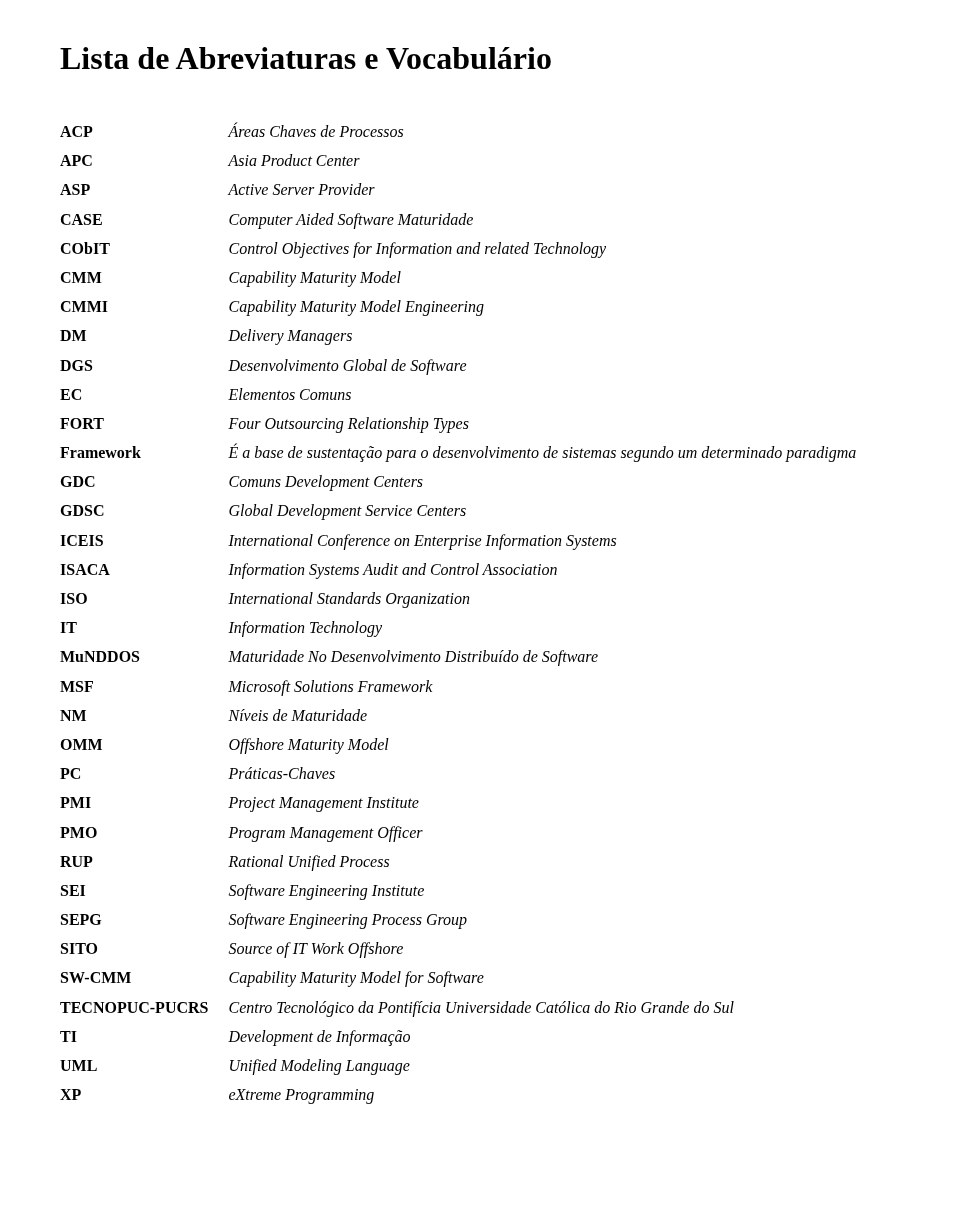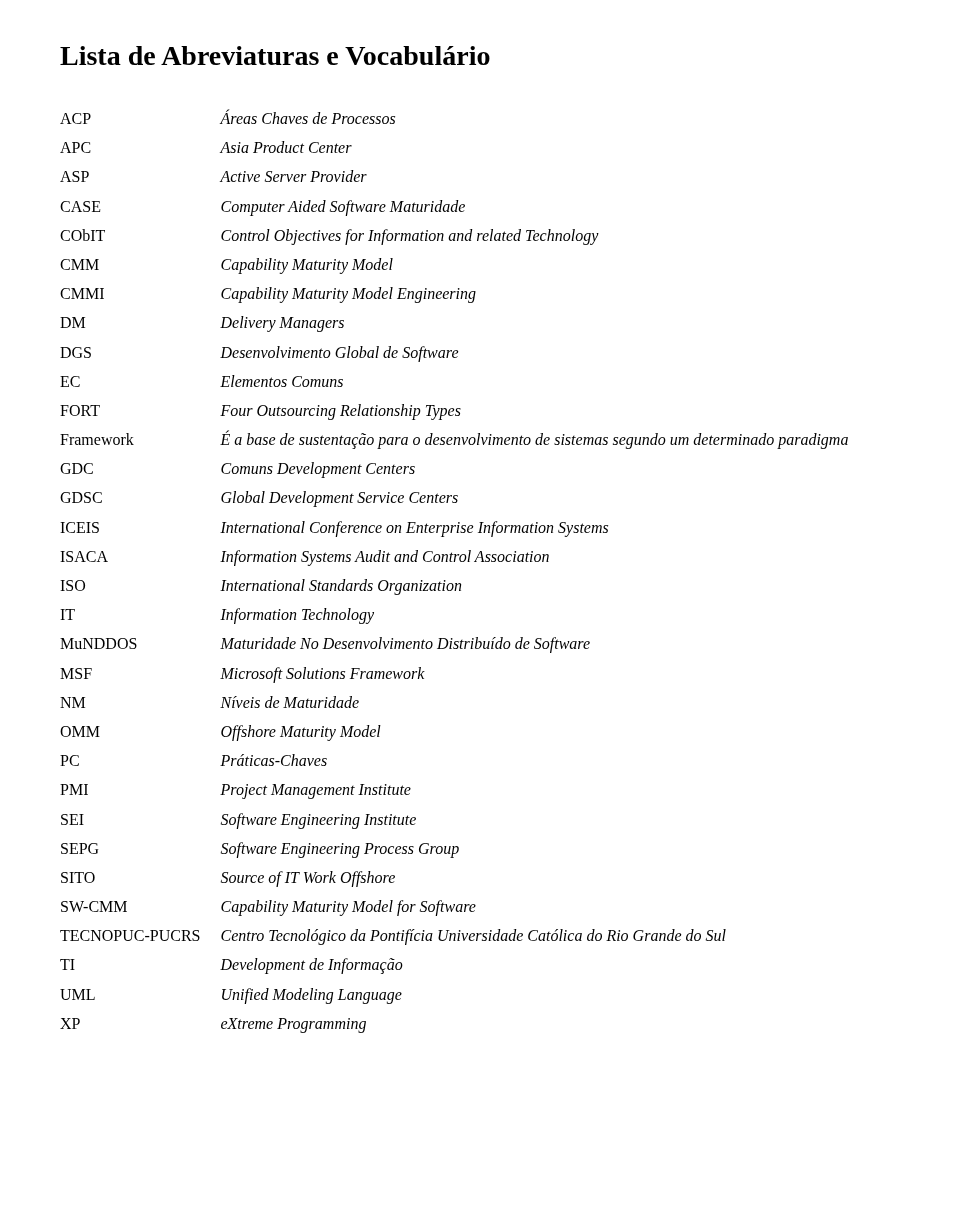--- a/index.html
+++ b/index.html
@@ -11,40 +11,40 @@
     body {
       background: #ffffff;
       font-family: "Times New Roman", Times, serif;
       color: #000000;
       padding: 40px 60px;
       width: 960px;
       min-height: 1224px;
     }
 
     h1 {
-      font-size: 28px;
+      font-size: 32px;
       font-weight: bold;
       font-style: normal;
-      margin-bottom: 32px;
+      margin-bottom: 40px;
     }
 
     .glossary-table {
       width: 100%;
       border-collapse: collapse;
     }
 
     .glossary-table tr td {
       padding: 3px 0;
       vertical-align: top;
       line-height: 1.45;
     }
 
     .glossary-table tr td:first-child {
       font-size: 16px;
-      font-weight: normal;
+      font-weight: bold;
       font-style: normal;
       width: 150px;
       padding-right: 20px;
       white-space: nowrap;
     }
 
     .glossary-table tr td:last-child {
       font-size: 16px;
       font-style: italic;
     }
@@ -146,20 +146,28 @@
       </tr>
       <tr>
         <td>PC</td>
         <td>Práticas-Chaves</td>
       </tr>
       <tr>
         <td>PMI</td>
         <td>Project Management Institute</td>
       </tr>
       <tr>
+        <td>PMO</td>
+        <td>Program Management Officer</td>
+      </tr>
+      <tr>
+        <td>RUP</td>
+        <td>Rational Unified Process</td>
+      </tr>
+      <tr>
         <td>SEI</td>
         <td>Software Engineering Institute</td>
       </tr>
       <tr>
         <td>SEPG</td>
         <td>Software Engineering Process Group</td>
       </tr>
       <tr>
         <td>SITO</td>
         <td>Source of IT Work Offshore</td>

